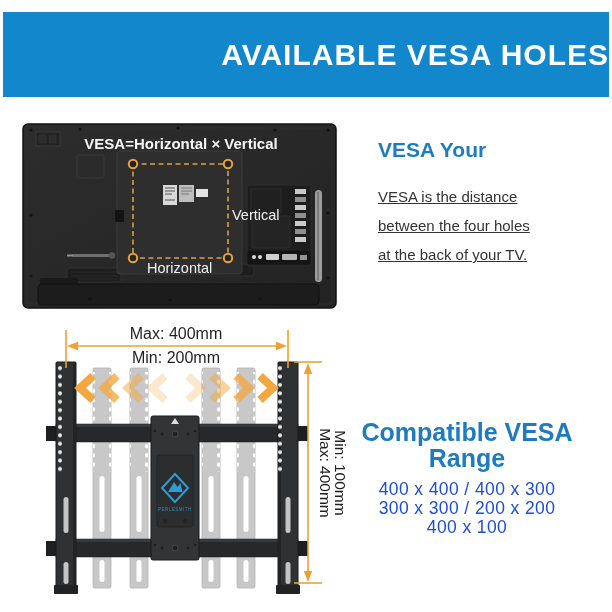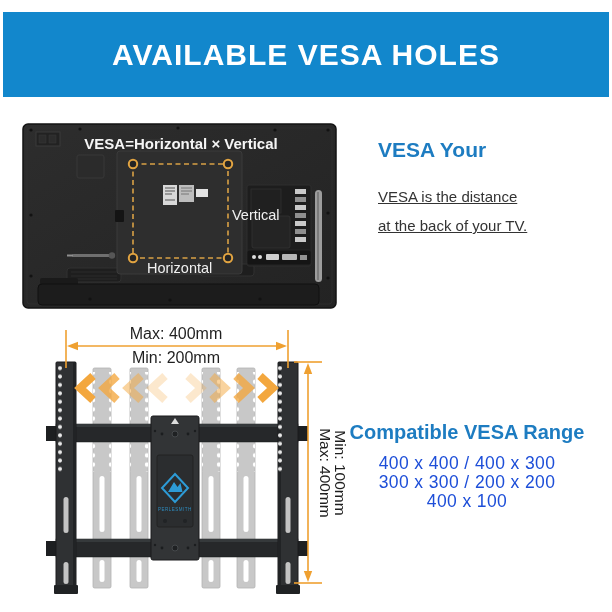--- a/index.html
+++ b/index.html
@@ -1,31 +1,31 @@
 <!DOCTYPE html>
 <html><head>
 <meta charset="utf-8">
 <style>
   html,body{margin:0;padding:0;background:#ffffff;}
   .page{position:relative;width:612px;height:612px;background:#ffffff;overflow:hidden;
         font-family:"Liberation Sans",sans-serif;}
   
   .banner{position:absolute;left:3px;top:12px;width:606px;height:85px;background:#1287cc;
-          display:flex;align-items:center;justify-content:center;}
+          display:flex;align-items:center;justify-content:flex-end;}
   .banner-title{color:#ffffff;font-size:30px;font-weight:bold;letter-spacing:1px;}
   
   .tv-svg{position:absolute;left:20px;top:118px;}
   .bracket-svg{position:absolute;left:30px;top:322px;}
   svg text{font-family:"Liberation Sans",sans-serif;}
   
   .measure-block{position:absolute;left:378px;top:132px;width:215px;}
   .h-blue{color:#1d7cc1;font-size:21px;font-weight:bold;line-height:35px;margin:0;}
   .measure-body{margin:15px 0 0 0;font-size:15px;line-height:29px;color:#333333;text-decoration:underline;}
   .compat-block{position:absolute;left:336px;top:419px;width:262px;text-align:center;}
-  .compat-block .h-blue{font-size:20px;line-height:26px;margin-bottom:9px;}
+  .compat-block .h-blue{font-size:25px;line-height:26px;margin-bottom:9px;}
   .vesa-row{font-size:17.5px;line-height:18.8px;color:#1d4ed8;letter-spacing:.4px;}
 </style>
 </head>
 <body>
 
 <div class="page">
 
   <div class="banner">
     <div class="banner-title">AVAILABLE VESA HOLES</div>
   </div>
@@ -241,20 +241,21 @@
       <polygon points="278,260 273.8,249 282.2,249" fill="#efa030" stroke="none"></polygon>
     </g>
     <text x="290" y="151" transform="rotate(90 290 151)" text-anchor="middle" font-size="15.5" fill="#1f1f1f">Max: 400mm</text>
     <text x="305" y="151" transform="rotate(90 305 151)" text-anchor="middle" font-size="15.5" fill="#1f1f1f">Min: 100mm</text>
   </svg>
 
   <div class="measure-block">
     <h2 class="h-blue">VESA Your</h2>
     <div class="measure-body">
       <div>VESA is the distance</div>
+      <div>between the four holes</div>
       <div>at the back of your TV.</div>
     </div>
   </div>
 
   <div class="compat-block">
     <h2 class="h-blue">Compatible VESA Range</h2>
     <div class="vesa-row">400 x 400 / 400 x 300</div>
     <div class="vesa-row">300 x 300 / 200 x 200</div>
     <div class="vesa-row">400 x 100</div>
   </div>

